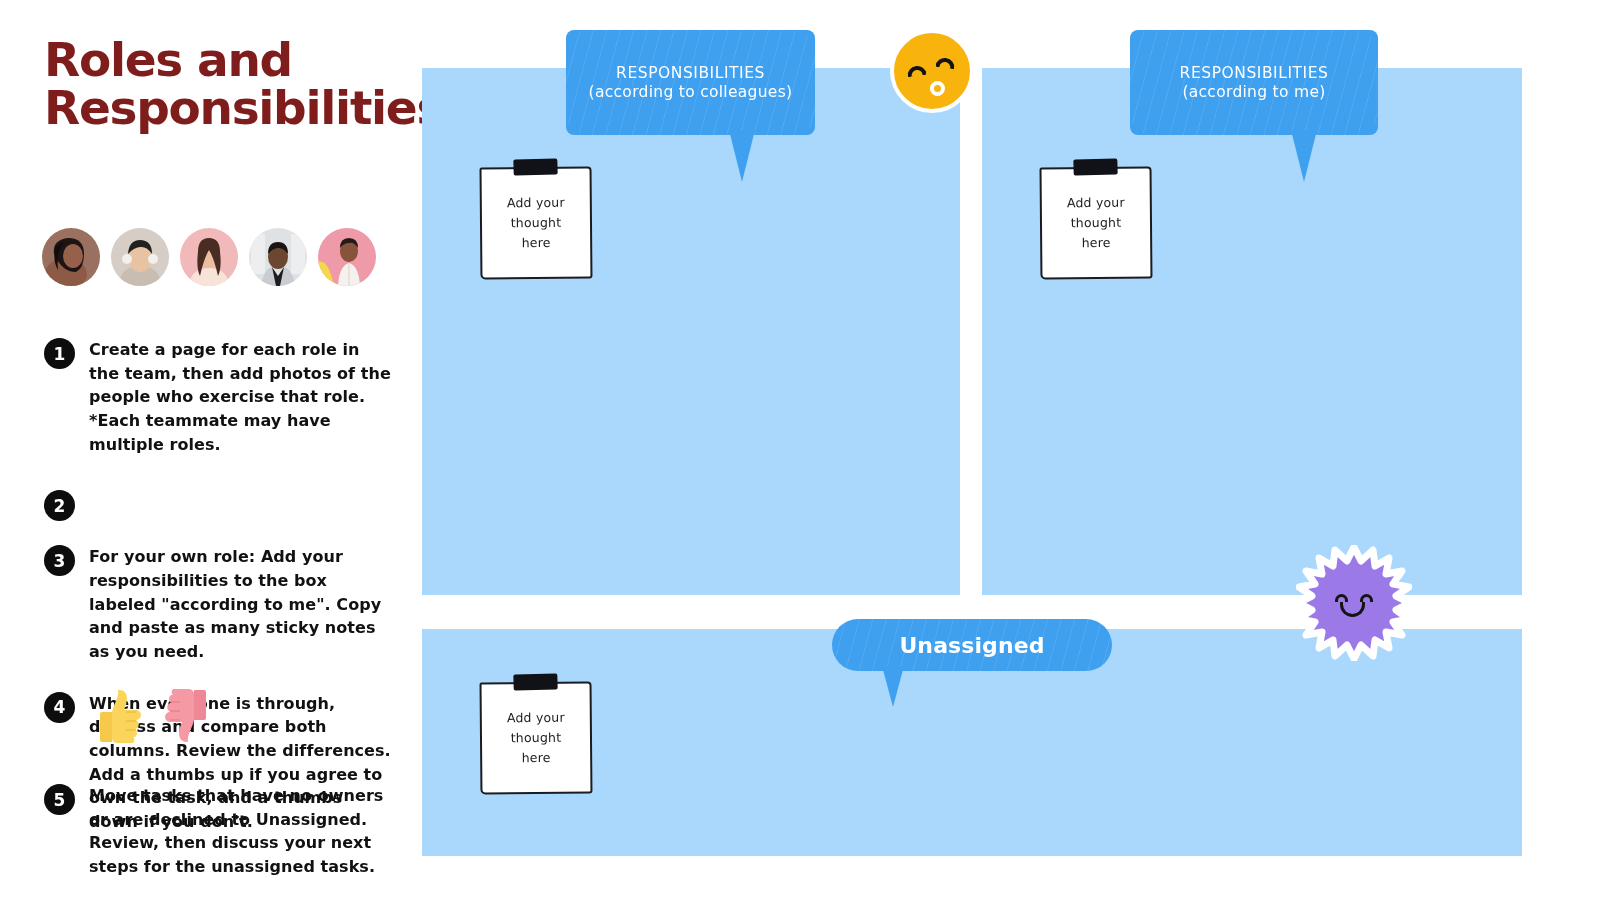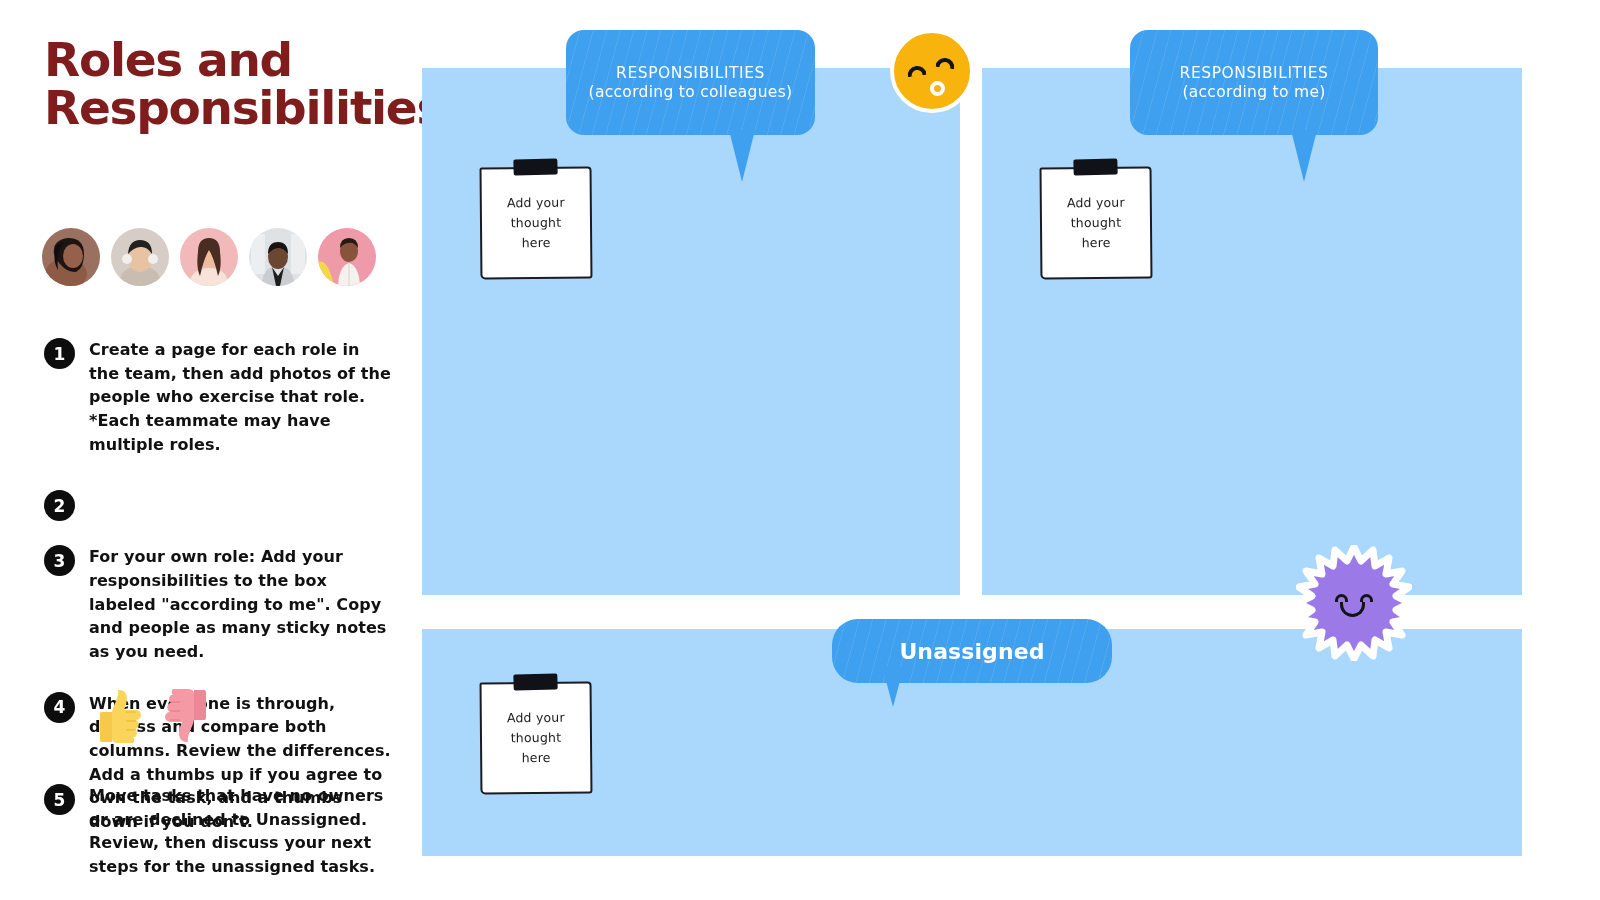--- a/index.html
+++ b/index.html
@@ -77,21 +77,21 @@
     background:#a9d8fc;
   }
   #panel-colleagues{left:422px;top:68px;width:538px;height:527px;}
   #panel-me{left:982px;top:68px;width:540px;height:527px;}
   #panel-unassigned{left:422px;top:629px;width:1100px;height:227px;}
 
   
   .bubble{
     position:absolute;
     background:#3fa0f0;
-    border-radius:18px;
+    border-radius:8px;
     color:#ffffff;
     text-align:center;
     display:flex;flex-direction:column;
     align-items:center;justify-content:center;
     box-sizing:border-box;
     overflow:visible;
   }
   .bubble::before{
     
     content:"";
@@ -110,21 +110,21 @@
     width:0;height:0;
     border-left:13px solid transparent;
     border-right:13px solid transparent;
     border-top:52px solid #3fa0f0;
     border-radius:0 0 40% 60%;
   }
   #bubble-colleagues{left:566px;top:30px;width:249px;height:105px;}
   #bubble-colleagues .bubble-tail{left:163px;top:100px;}
   #bubble-me{left:1130px;top:30px;width:248px;height:105px;}
   #bubble-me .bubble-tail{left:161px;top:100px;}
-  #bubble-unassigned{left:832px;top:619px;width:280px;height:64px;border-radius:26px;}
+  #bubble-unassigned{left:832px;top:619px;width:280px;height:52px;border-radius:26px;}
   #bubble-unassigned::before{border-radius:26px;}
   #bubble-unassigned .bubble-tail{left:50px;top:47px;border-top-width:41px;border-left-width:11px;border-right-width:11px;}
   .bubble-single{font-size:22px;font-weight:bold;letter-spacing:0.1px;position:relative;z-index:2;}
 
   
   .sticky{
     position:absolute;
     width:112px;height:112px;
     background:#ffffff;
     border:2.5px solid #1b1b22;
@@ -250,21 +250,21 @@
     <div class="step s1">
       <div class="step-badge">1</div>
       <div class="step-text">Create a page for each role in the team, then add photos of the people who exercise that role.
 *Each teammate may have multiple roles.</div>
     </div>
     <div class="step s2">
       <div class="step-badge">2</div>
     </div>
     <div class="step s3">
       <div class="step-badge">3</div>
-      <div class="step-text">For your own role: Add your responsibilities to the box labeled "according to me". Copy and people as many sticky notes as you need.</div>
+      <div class="step-text">For your own role: Add your responsibilities to the box labeled "according to me". Copy and paste as many sticky notes as you need.</div>
     </div>
     <div class="step s4">
       <div class="step-badge">4</div>
       <div class="step-text">When everyone is through, discuss and compare both columns. Review the differences. Add a thumbs up if you agree to own the task, and a thumbs down if you don't.</div>
     </div>
   </div>
 
   <div class="thumbs">
     <svg class="thumb-up" width="46" height="56" viewBox="0 0 46 56">
       <path d="M4 24 H14 V54 H4 A2 2 0 0 1 2 52 V26 A2 2 0 0 1 4 24Z" fill="#f7c94a"></path>

